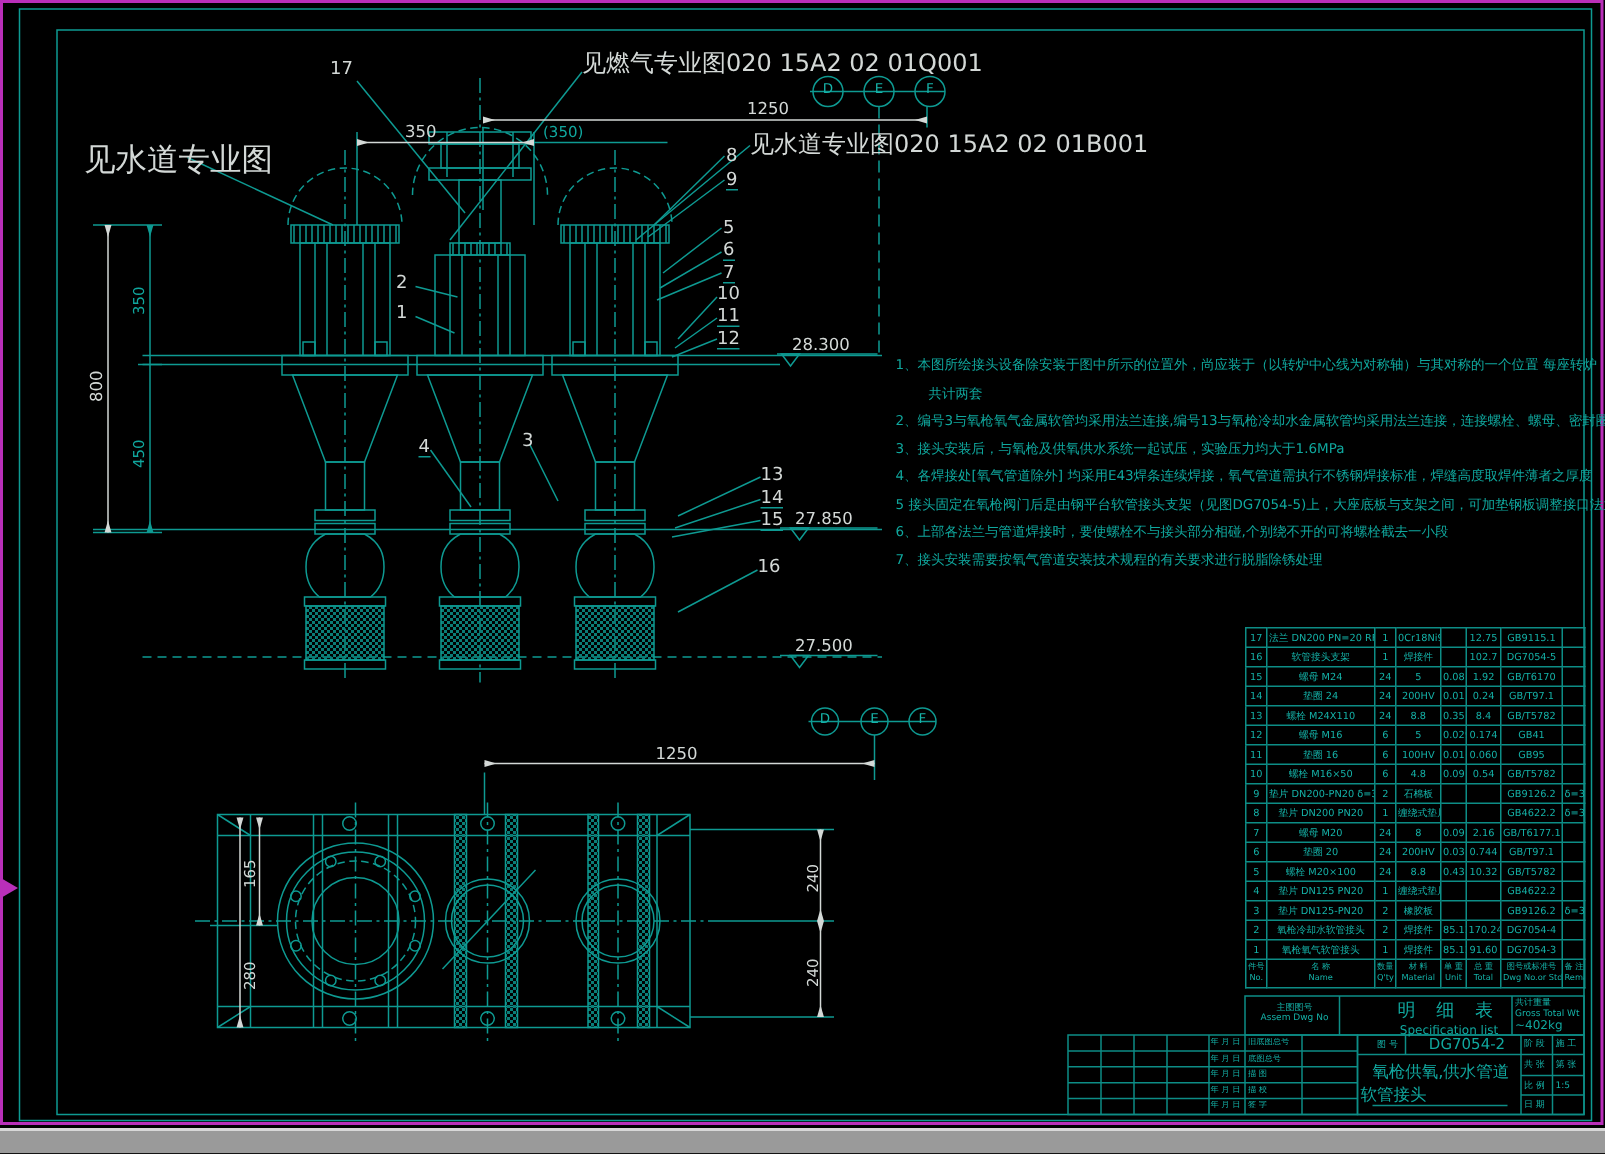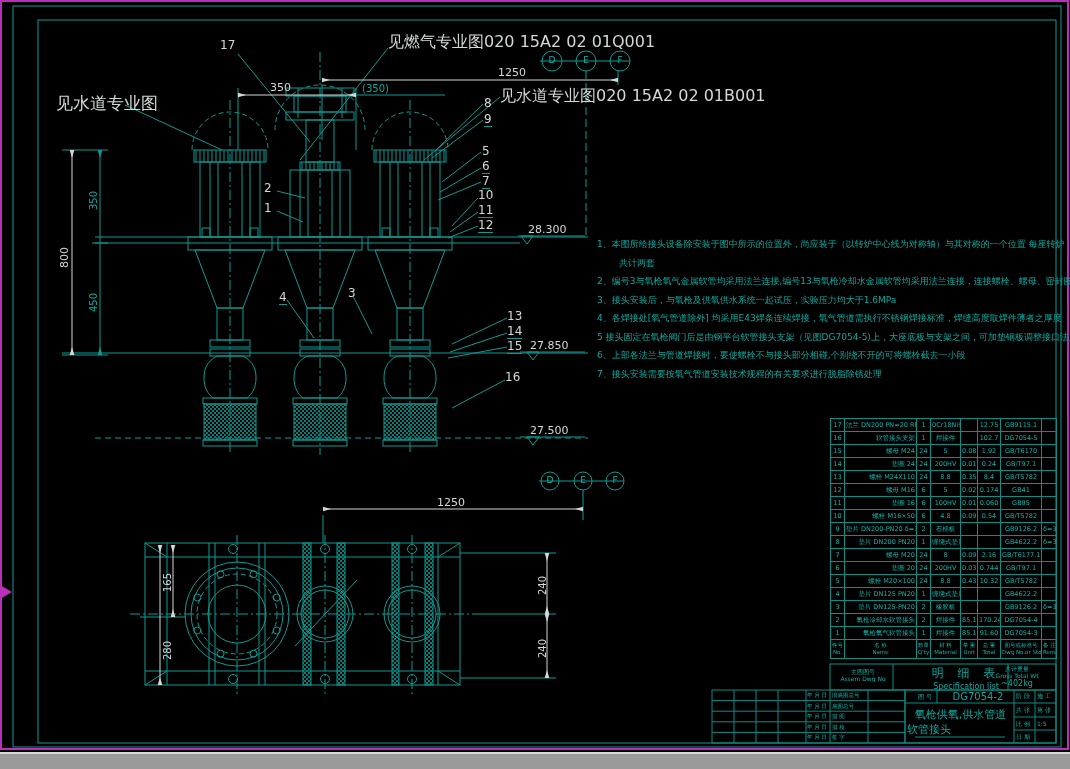--- a/index.html
+++ b/index.html
@@ -10,21 +10,21 @@
   .ttxt{color:#10a79e;white-space:nowrap;}
   .rot{transform:rotate(-90deg);transform-origin:left top;}
   .bal{font-size:12px;color:#d3d8d6;text-align:center;}
   .balu{border-bottom:1px solid #0e9a92;}
   .datum{width:18px;text-align:center;font-size:9px;color:#16b3a9;}
   
   #parts{position:absolute;left:830px;top:418px;width:227px;border-collapse:collapse;
          table-layout:fixed;}
   #parts td{border:1px solid #0d8d86;color:#14b2a8;font-size:6.5px;line-height:7px;
             height:12px;padding:0 1px;overflow:hidden;white-space:nowrap;text-align:center;}
-  #parts td.c1{text-align:right;}
+  #parts td.c1{text-align:center;}
   #parts tr.hdr td{height:18px;}
   .hcell div{line-height:7px;font-size:5.5px;}
   .tiny{font-size:6px;line-height:7px;color:#14b2a8;white-space:nowrap;overflow:hidden;}
   .note-line{font-size:9px;line-height:18.5px;color:#0fa89e;white-space:nowrap;}
   .note-ind{padding-left:22px;}
   #graybar{position:absolute;left:0;top:752px;width:1070px;height:17px;
            background:linear-gradient(#d8d8d8 0 2px,#9a9a9a 2px 100%);}
   #magarrow{position:absolute;left:0;top:585px;width:0;height:0;
             border-top:7px solid transparent;border-bottom:7px solid transparent;
             border-left:12px solid #b92fb9;}
@@ -267,21 +267,21 @@
       <line x1="1014" y1="690" x2="1014" y2="743"></line>
       <line x1="1035" y1="690" x2="1035" y2="743"></line>
       <line x1="1014" y1="717" x2="1056" y2="717"></line>
         <line x1="1014" y1="730" x2="1056" y2="730"></line>
       <line x1="915" y1="737" x2="1005" y2="737"></line>
     </g>
   </svg>
 
   <div class="abs wtxt" style="left:388px;top:32px;font-size:16px">见燃气专业图020 15A2 02 01Q001</div>
   <div class="abs wtxt" style="left:500px;top:86px;font-size:16px">见水道专业图020 15A2 02 01B001</div>
-  <div class="abs wtxt" style="left:56px;top:92px;font-size:17px">见水道专业图</div>
+  <div class="abs wtxt" style="left:56px;top:92px;font-size:21px">见水道专业图</div>
 
   <div class="abs datum" style="left:543px;top:55px">D</div>
   <div class="abs datum" style="left:577px;top:55px">E</div>
   <div class="abs datum" style="left:611px;top:55px">F</div>
 
   <div class="abs datum" style="left:541px;top:475px">D</div>
   <div class="abs datum" style="left:574px;top:475px">E</div>
   <div class="abs datum" style="left:606px;top:475px">F</div>
 
   <div class="abs bal" style="left:220px;top:38px">17</div>
@@ -552,21 +552,21 @@
 
   <div class="abs" style="left:830px;top:664px;width:226px;height:20px">
     <div class="abs" style="left:3px;top:4px;width:60px;text-align:center">
       <div class="tiny">主图图号</div>
       <div class="tiny">Assem Dwg No</div>
     </div>
     <div class="abs" style="left:66px;top:1px;width:140px;text-align:center">
       <div class="ttxt" style="font-size:12px;letter-spacing:5px">明 细 表</div>
       <div class="ttxt" style="font-size:8px">Specification list</div>
     </div>
-    <div class="abs" style="left:164px;top:1px;width:46px;text-align:center">
+    <div class="abs" style="left:180px;top:1px;width:46px;">
       <div class="tiny">共计重量</div>
       <div class="tiny">Gross Total Wt</div>
       <div class="ttxt" style="font-size:8px">~402kg</div>
     </div>
   </div>
 
   <div class="abs" style="left:905px;top:690px;width:151px;height:53px">
     <div class="abs tiny" style="left:6px;top:3px;width:28px;text-align:center">图 号</div>
     <div class="abs ttxt" style="left:34px;top:1px;width:78px;text-align:center;font-size:10px">DG7054-2</div>
     <div class="abs ttxt" style="left:2px;top:17px;width:107px;text-align:center;font-size:11px">氧枪供氧,供水管道</div>

